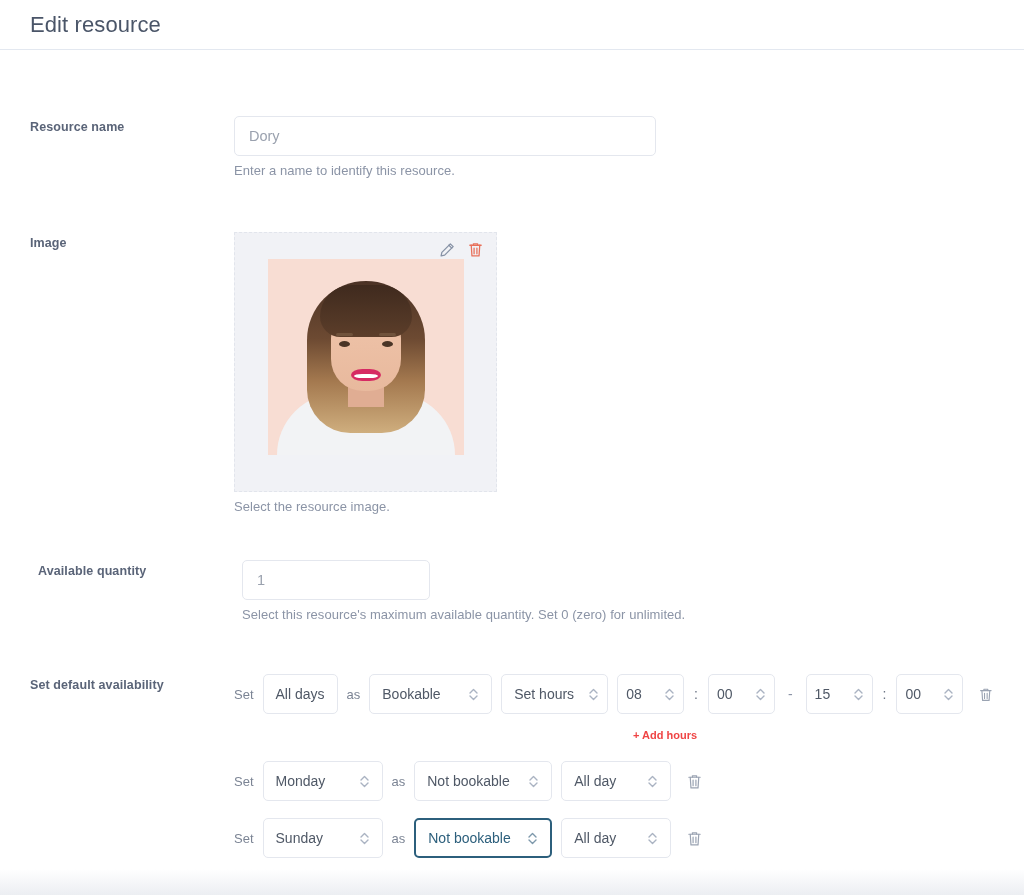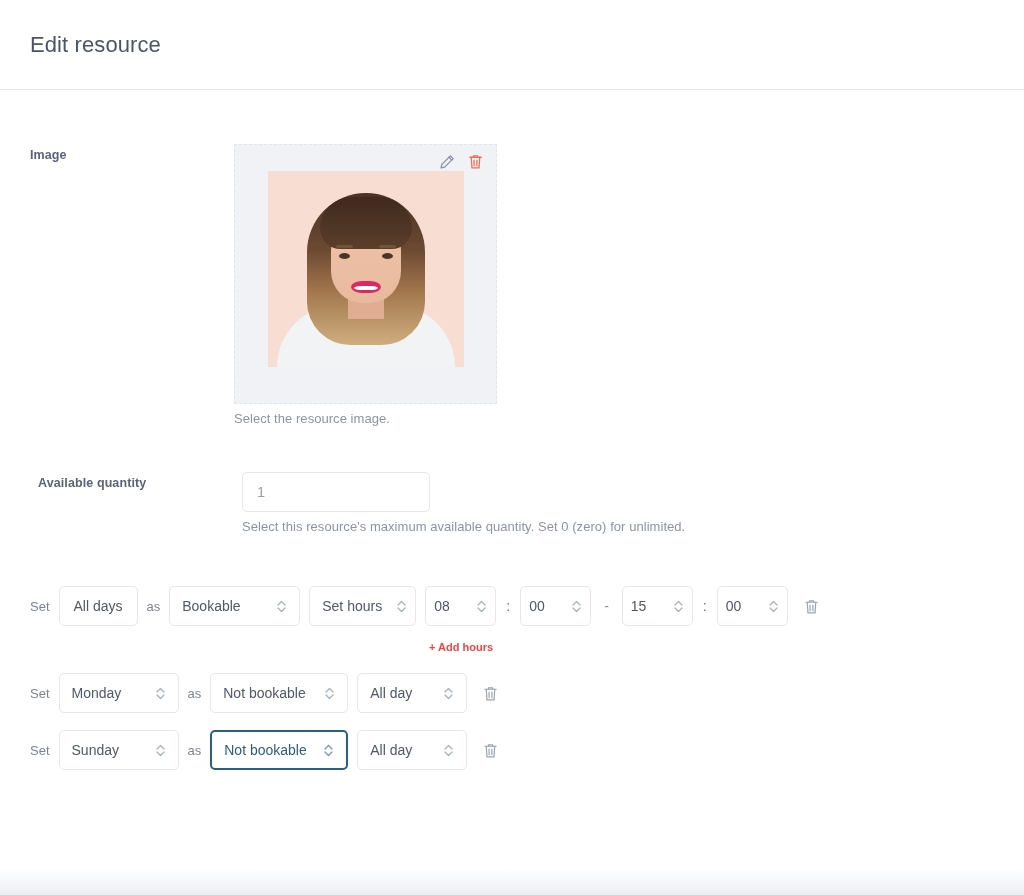--- a/index.html
+++ b/index.html
@@ -7,21 +7,21 @@
     margin: 0; padding: 0;
     width: 1024px; height: 895px;
     background: #ffffff;
     font-family: "Liberation Sans", sans-serif;
     overflow: hidden;
   }
   body { position: relative; }
 
   
   .page-header {
-    height: 90px;
+    height: 50px;
     border-bottom: 1px solid #e3e8f0;
     display: flex; align-items: center;
     padding-left: 30px;
     background: #fff;
   }
   .page-title {
     font-size: 22px;
     font-weight: 400;
     color: #4a5568;
     letter-spacing: .1px;
@@ -203,20 +203,29 @@
 </style>
 </head>
 <body>
 
 <div class="page-header">
   <div class="page-title">Edit resource</div>
 </div>
 
 <div class="form-body">
 
+  <div class="field-row" style="margin-top:66px;">
+    <div class="field-label">Resource name</div>
+    <div class="field-control">
+      <div class="text-input input-name">
+        <span>Dory</span>
+      </div>
+      <div class="help-text">Enter a name to identify this resource.</div>
+    </div>
+  </div>
 
   <div class="field-row" style="margin-top:54px;">
     <div class="field-label">Image</div>
     <div class="field-control">
       <div class="image-box">
         <div class="image-actions">
           <svg class="icon-btn" viewBox="0 0 24 24" fill="none" stroke="#8792a6" stroke-width="1.8" stroke-linecap="round" stroke-linejoin="round">
             <path d="M3 21l1-5L16 4l4 4L8 20l-5 1z"></path>
               <path d="M14 6l4 4"></path>
           </svg>
@@ -248,20 +257,21 @@
     <div class="field-label">Available quantity</div>
     <div class="field-control">
       <div class="text-input input-qty">
         <span>1</span>
       </div>
       <div class="help-text">Select this resource's maximum available quantity. Set 0 (zero) for unlimited.</div>
     </div>
   </div>
 
   <div class="field-row" style="margin-top:52px;">
+    <div class="field-label">Set default availability</div>
     <div class="field-control">
 
       <div class="avail-row">
         <span class="avail-word">Set</span>
         <div class="ctrl w-alldays">
           <span>All days</span>
         </div>
         <span class="avail-word">as</span>
         <div class="ctrl select w-bookable">
           <span>Bookable</span>

